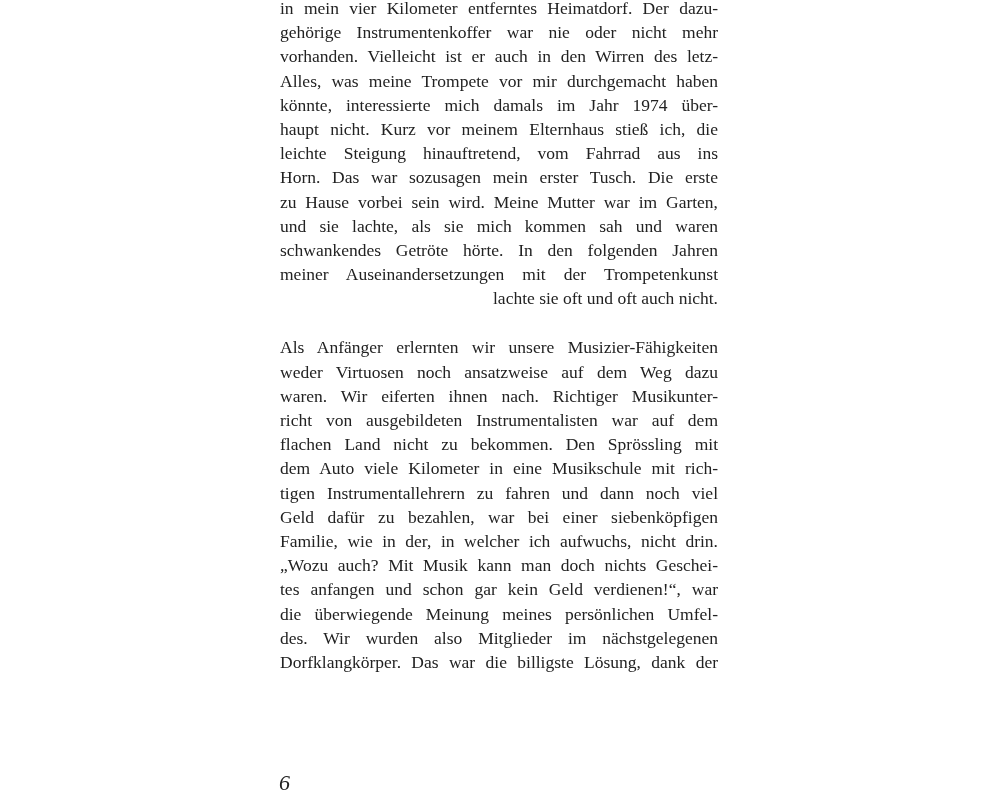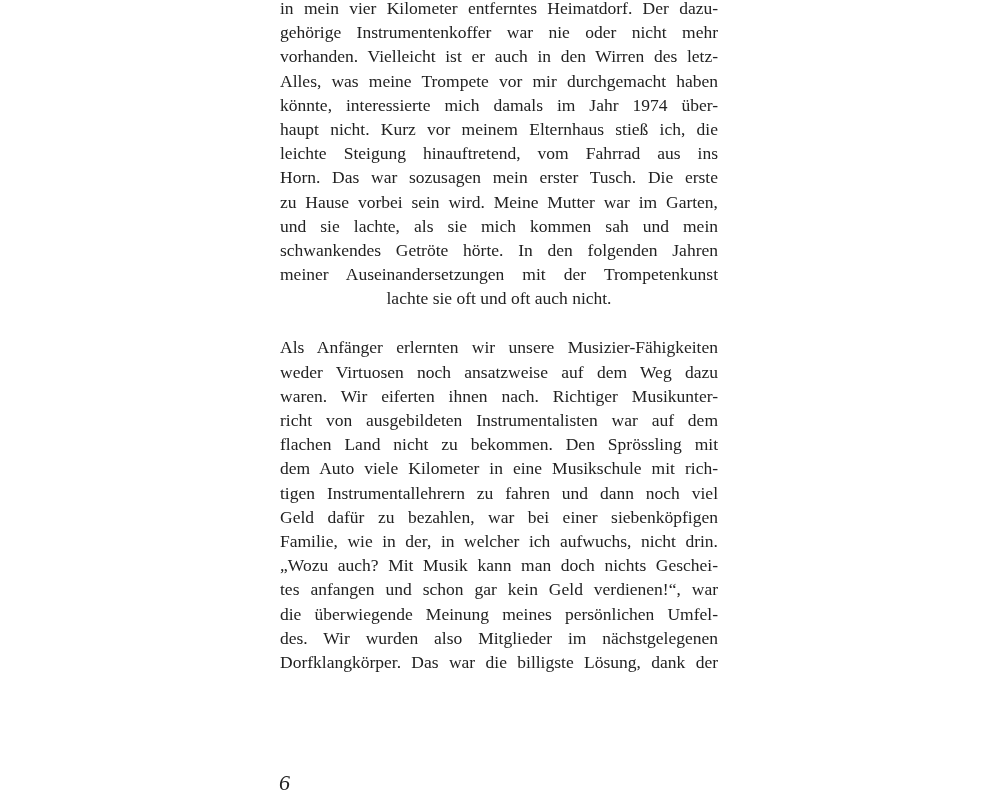--- a/index.html
+++ b/index.html
@@ -24,21 +24,21 @@
     width: 438px;
     font-size: 17.5px;
     line-height: 24.2px;
   }
   .paragraph { margin: 0; }
   .paragraph + .paragraph { margin-top: 25px; }
   .line {
     height: 24.2px;
     overflow: hidden;
     white-space: normal;
-    text-align: center;
+    text-align: right;
   }
   .line.just {
     text-align: justify;
     text-align-last: justify;
     text-justify: inter-word;
   }
   .page-number {
     position: absolute;
     left: 279px;
     top: 770px;
@@ -55,21 +55,21 @@
       <div class="paragraph">
         <div class="line just">in mein vier Kilometer entferntes Heimatdorf. Der dazu-</div>
         <div class="line just">gehörige Instrumentenkoffer war nie oder nicht mehr</div>
         <div class="line just">vorhanden. Vielleicht ist er auch in den Wirren des letz-</div>
         <div class="line just">Alles, was meine Trompete vor mir durchgemacht haben</div>
         <div class="line just">könnte, interessierte mich damals im Jahr 1974 über-</div>
         <div class="line just">haupt nicht. Kurz vor meinem Elternhaus stieß ich, die</div>
         <div class="line just">leichte Steigung hinauftretend, vom Fahrrad aus ins</div>
         <div class="line just">Horn. Das war sozusagen mein erster Tusch. Die erste</div>
         <div class="line just">zu Hause vorbei sein wird. Meine Mutter war im Garten,</div>
-        <div class="line just">und sie lachte, als sie mich kommen sah und mein</div>
+        <div class="line just">und sie lachte, als sie mich kommen sah und waren</div>
         <div class="line just">schwankendes Getröte hörte. In den folgenden Jahren</div>
         <div class="line just">meiner Auseinandersetzungen mit der Trompetenkunst</div>
         <div class="line">lachte sie oft und oft auch nicht.</div>
       </div>
       <div class="paragraph">
         <div class="line just">Als Anfänger erlernten wir unsere Musizier-Fähigkeiten</div>
         <div class="line just">weder Virtuosen noch ansatzweise auf dem Weg dazu</div>
         <div class="line just">waren. Wir eiferten ihnen nach. Richtiger Musikunter-</div>
         <div class="line just">richt von ausgebildeten Instrumentalisten war auf dem</div>
         <div class="line just">flachen Land nicht zu bekommen. Den Sprössling mit</div>

